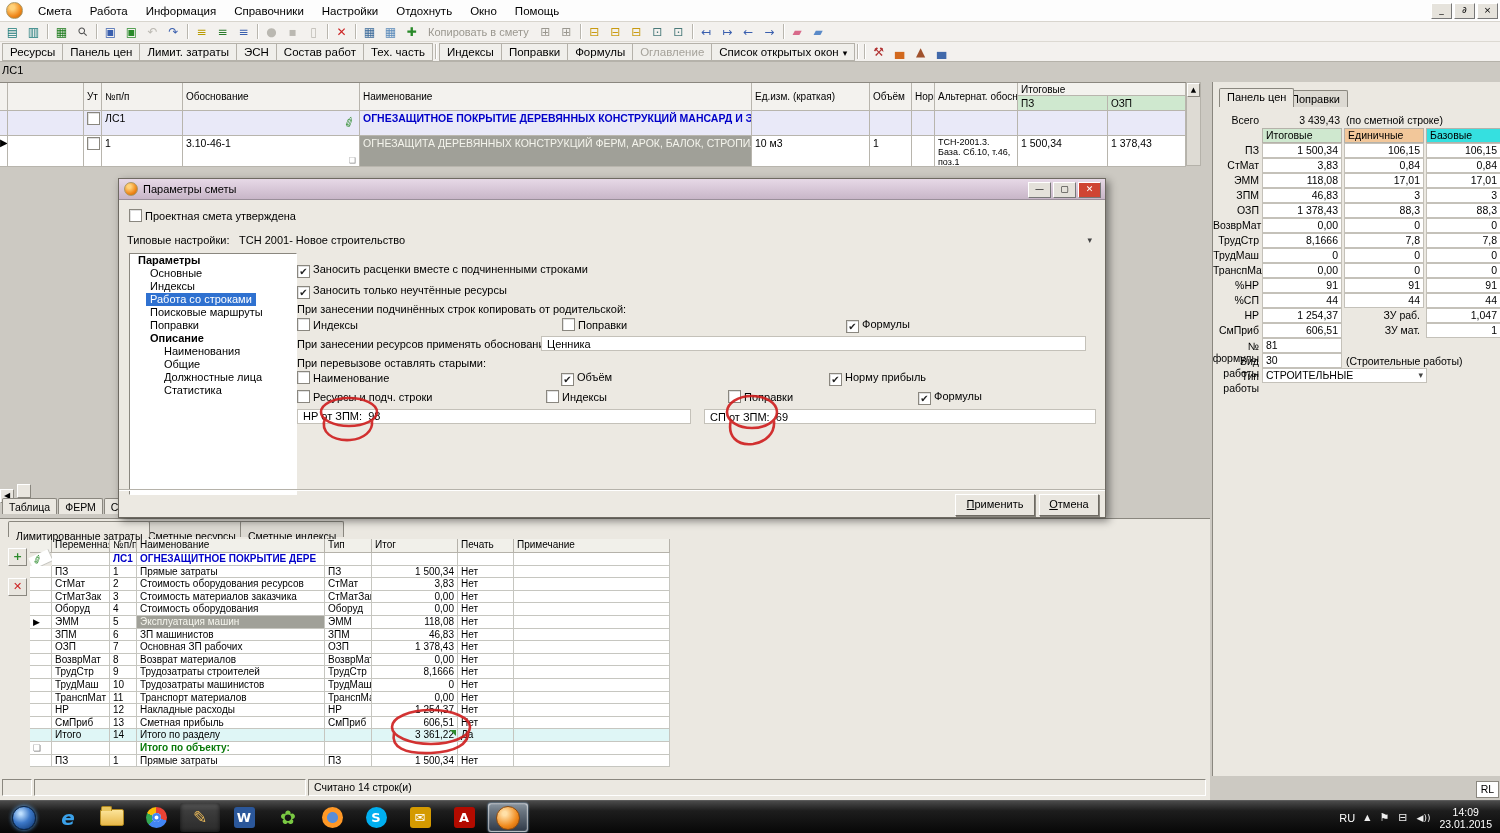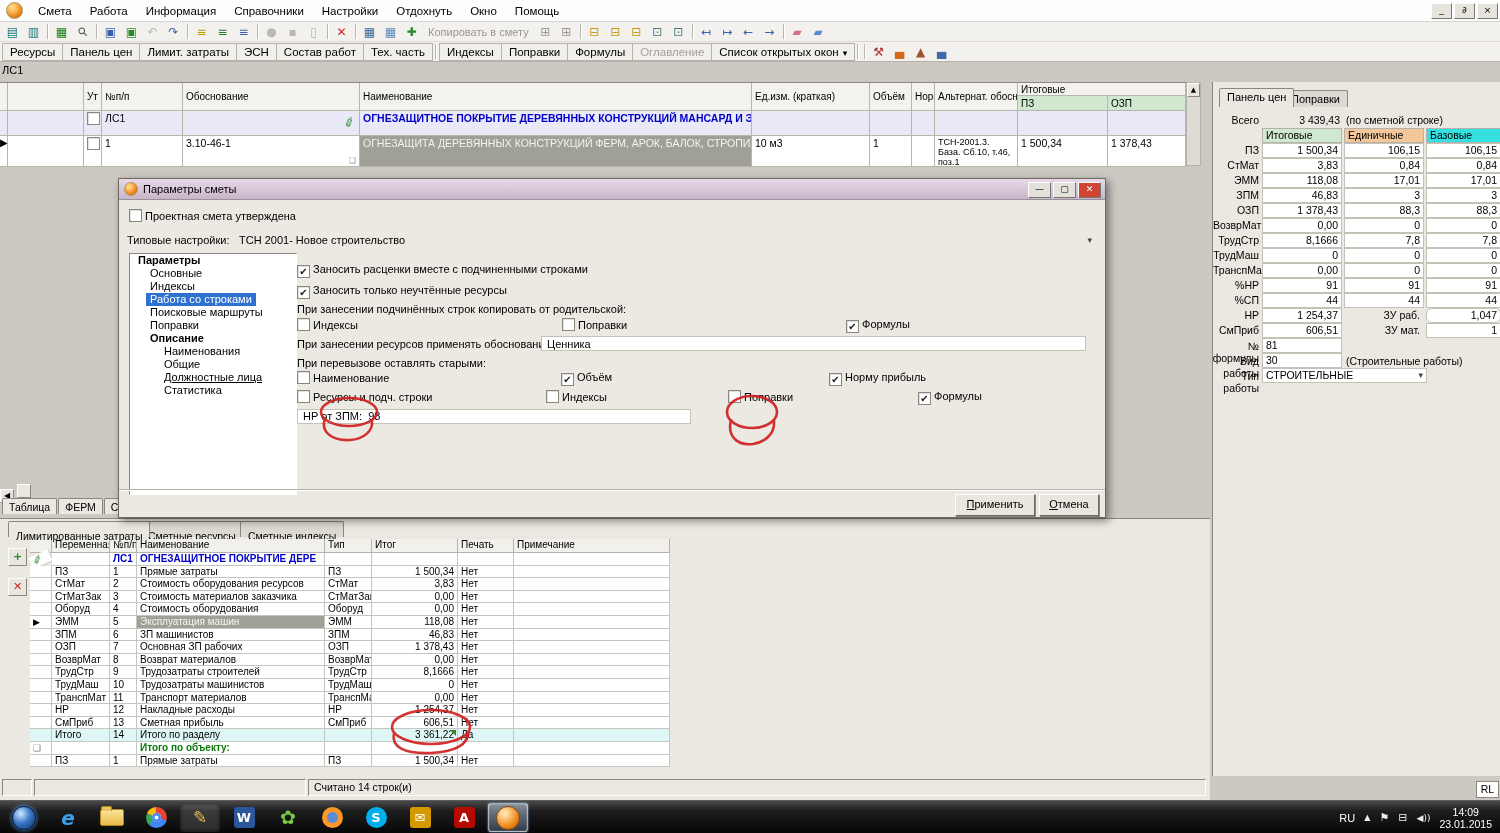--- a/index.html
+++ b/index.html
@@ -323,21 +323,21 @@
     <div class="rp-cell" style="position: absolute; left: 49px; top: 196px; width: 80px; height: 15px;">91</div>
     <div class="rp-cell" style="position: absolute; left: 131px; top: 196px; width: 80px; height: 15px;">91</div>
     <div class="rp-cell" style="position: absolute; left: 213px; top: 196px; width: 75px; height: 15px;">91</div>
     <div class="rp-label" style="position: absolute; left: 0px; top: 212px; width: 46px;">%СП</div>
     <div class="rp-cell" style="position: absolute; left: 49px; top: 211px; width: 80px; height: 15px;">44</div>
     <div class="rp-cell" style="position: absolute; left: 131px; top: 211px; width: 80px; height: 15px;">44</div>
     <div class="rp-cell" style="position: absolute; left: 213px; top: 211px; width: 75px; height: 15px;">44</div>
     <div class="rp-label" style="position: absolute; left: 0px; top: 227px; width: 46px;">НР</div>
     <div class="rp-cell" style="position: absolute; left: 49px; top: 226px; width: 80px; height: 15px;">1 254,37</div>
     <div class="rp-cell rp-plain" style="position: absolute; left: 131px; top: 226px; width: 80px; height: 15px;">ЗУ раб.</div>
-    <div class="rp-cell" style="position: absolute; left: 213px; top: 226px; width: 75px; height: 15px; border-radius: 6px;">1,047</div>
+    <div class="rp-cell" style="position: absolute; left: 213px; top: 226px; width: 75px; height: 15px;">1,047</div>
     <div class="rp-label" style="position: absolute; left: 0px; top: 242px; width: 46px;">СмПриб</div>
     <div class="rp-cell" style="position: absolute; left: 49px; top: 241px; width: 80px; height: 15px;">606,51</div>
     <div class="rp-cell rp-plain" style="position: absolute; left: 131px; top: 241px; width: 80px; height: 15px;">ЗУ мат.</div>
     <div class="rp-cell" style="position: absolute; left: 213px; top: 241px; width: 75px; height: 15px;">1</div>
     <div class="rp-label" style="position: absolute; left: -6px; top: 258px; width: 52px;">№ формулы</div>
     <div class="rp-cell" style="position: absolute; left: 49px; top: 256px; width: 80px; height: 15px; text-align: left;">81</div>
     <div class="rp-label" style="position: absolute; left: -6px; top: 273px; width: 52px;">Вид работы</div>
     <div class="rp-cell" style="position: absolute; left: 49px; top: 271px; width: 80px; height: 15px; text-align: left;">30</div>
     <div style="position: absolute; left: 133px; top: 273px; width: 150px; font-size: 10.5px;">(Строительные работы)</div>
     <div class="rp-label" style="position: absolute; left: -6px; top: 288px; width: 52px;">Тип работы</div>
@@ -536,21 +536,21 @@
   <div class="tree-box">
       <div class="tree-item" style="margin-left: 4px; font-weight: bold;">Параметры</div>
       <div class="tree-item" style="margin-left: 16px;">Основные</div>
       <div class="tree-item" style="margin-left: 16px;">Индексы</div>
       <div><div class="tree-item sel" style="margin-left: 16px;">Работа со строками</div></div>
       <div class="tree-item" style="margin-left: 16px;">Поисковые маршруты</div>
       <div class="tree-item" style="margin-left: 16px;">Поправки</div>
       <div class="tree-item" style="margin-left: 16px; font-weight: bold;">Описание</div>
       <div class="tree-item" style="margin-left: 30px;">Наименования</div>
       <div class="tree-item" style="margin-left: 30px;">Общие</div>
-      <div class="tree-item" style="margin-left: 30px; text-decoration: underline;">Должностные лица</div>
+      <div class="tree-item" style="margin-left: 30px;">Должностные лица</div>
       <div class="tree-item" style="margin-left: 30px;">Статистика</div>
     </div>
   <div>
       <div class="dlg-check" style="position: absolute; left: 178px; top: 84px;"><span class="cb checked"></span><span> Заносить расценки вместе с подчиненными строками</span></div>
       <div class="dlg-check" style="position: absolute; left: 178px; top: 105px;"><span class="cb checked"></span><span> Заносить только неучтённые ресурсы</span></div>
       <div class="dlg-label" style="position: absolute; left: 178px; top: 124px;">При занесении подчинённых строк копировать от родительской:</div>
       <div class="dlg-check" style="position: absolute; left: 178px; top: 139px;"><span class="cb"></span><span> Индексы</span></div>
       <div class="dlg-check" style="position: absolute; left: 443px; top: 139px;"><span class="cb"></span><span> Поправки</span></div>
       <div class="dlg-check" style="position: absolute; left: 727px; top: 139px;"><span class="cb checked"></span><span> Формулы</span></div>
       <div class="dlg-label" style="position: absolute; left: 178px; top: 159px;">При занесении ресурсов применять обоснование:</div>
@@ -560,20 +560,23 @@
       <div class="dlg-check" style="position: absolute; left: 442px; top: 192px;"><span class="cb checked"></span><span> Объём</span></div>
       <div class="dlg-check" style="position: absolute; left: 710px; top: 192px;"><span class="cb checked"></span><span> Норму прибыль</span></div>
       <div class="dlg-check" style="position: absolute; left: 178px; top: 211px;"><span class="cb"></span><span> Ресурсы и подч. строки</span></div>
       <div class="dlg-check" style="position: absolute; left: 427px; top: 211px;"><span class="cb"></span><span> Индексы</span></div>
       <div class="dlg-check" style="position: absolute; left: 609px; top: 211px;"><span class="cb"></span><span> Поправки</span></div>
       <div class="dlg-check" style="position: absolute; left: 799px; top: 211px;"><span class="cb checked"></span><span> Формулы</span></div>
     </div>
   <div class="dlg-field" style="left:178px;top:230px;width:394px;height:15px;padding-top:0;">
     <span>НР от ЗПМ:</span>&nbsp;&nbsp;<span>98</span>
   </div>
+  <div class="dlg-field" style="left:585px;top:230px;width:392px;height:15px;">
+    <span>СП от ЗПМ:</span>&nbsp;&nbsp;<span>69</span>
+  </div>
   <div class="dlg-footer">
     <div class="btn" style="left:836px;top:4px;width:78px;">Применить</div>
     <div class="btn" style="left:920px;top:4px;width:58px;">Отмена</div>
   </div>
 </div>
 
 <div class="abs taskbar">
   <span style="display:flex;align-items:center;">
       <div class="tb-item">
         <span class="start-orb"></span>

